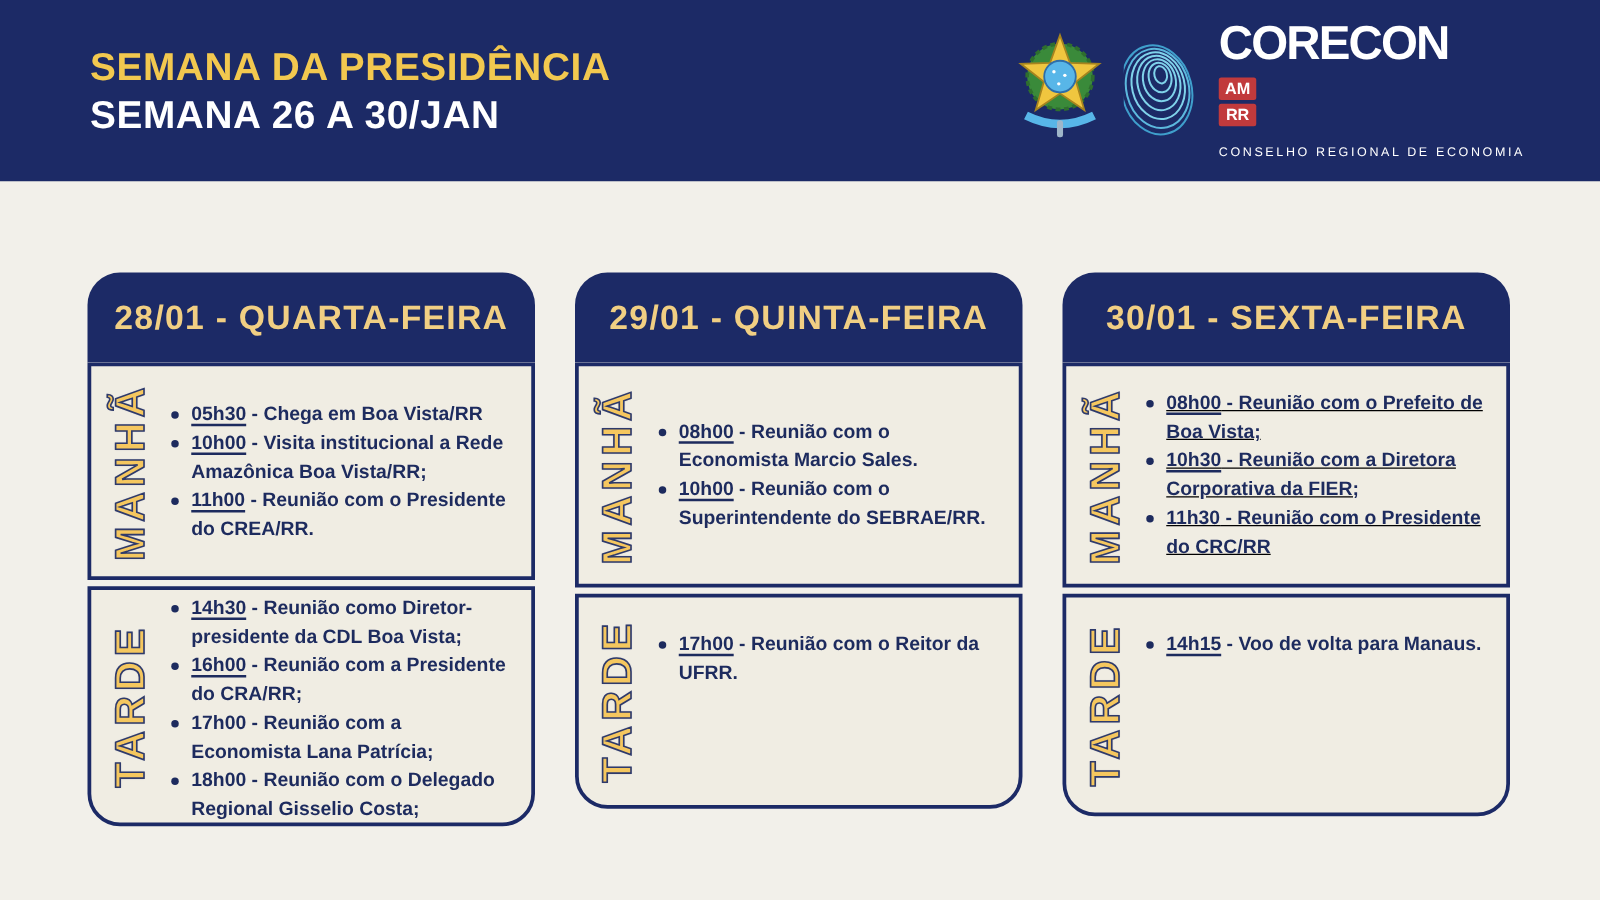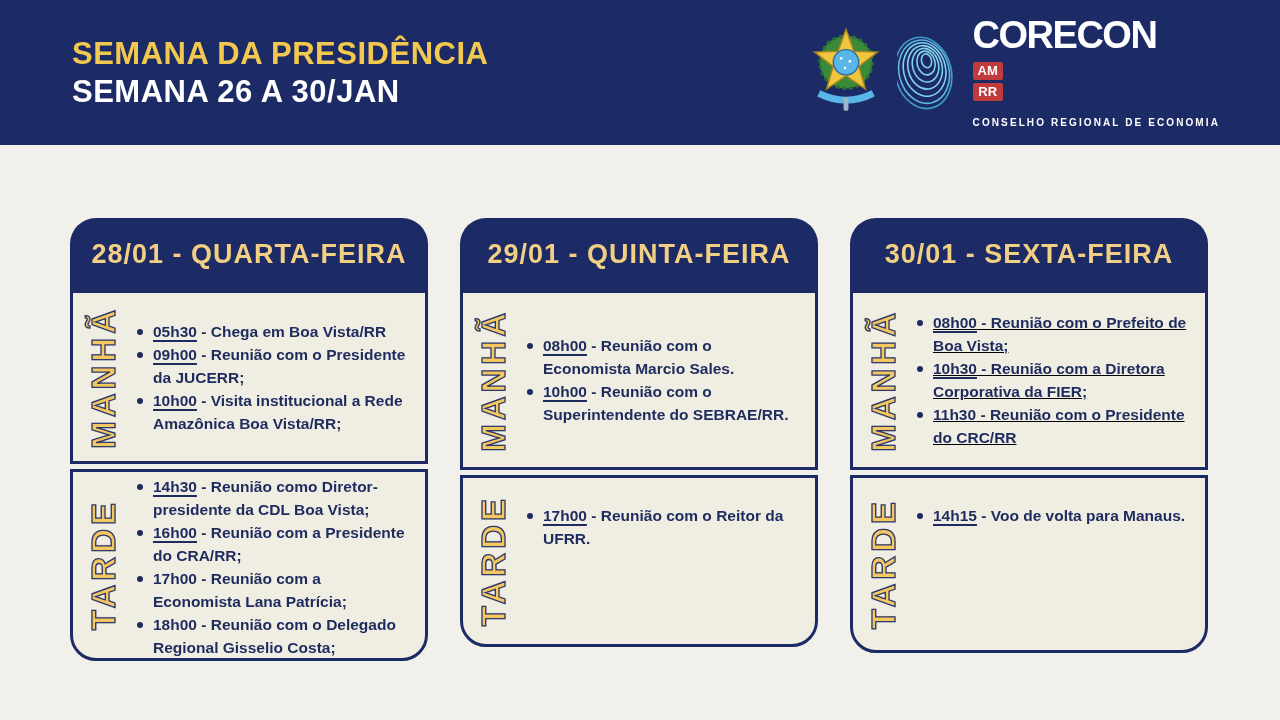--- a/index.html
+++ b/index.html
@@ -24,21 +24,21 @@
   .h-subtitle{color:var(--white);font-size:31px;font-weight:bold;letter-spacing:.5px;line-height:1;}
   .logo-group{display:flex;align-items:center;gap:16px;}
   .brand-block{display:flex;flex-direction:column;}
   .brand-row{display:flex;align-items:flex-start;gap:7px;flex-direction:column;}
   .brand-name{color:var(--white);font-size:38px;font-weight:bold;letter-spacing:-1.5px;line-height:.95;}
   .badges{display:flex;flex-direction:column;gap:3px;margin-top:2px;}
   .badge{
     background:var(--red);color:var(--white);font-size:13px;font-weight:bold;
     padding:1px 5px;border-radius:2px;text-align:center;line-height:1.25;min-width:30px;
   }
-  .tagline{color:var(--white);font-size:10px;font-weight:bold;letter-spacing:2.1px;margin-top:16px;}
+  .tagline{color:var(--white);font-size:10px;font-weight:normal;letter-spacing:2.1px;margin-top:16px;}
   
   .cards{display:flex;gap:32px;padding:73px 70px 0;}
   .card{width:358px;display:flex;flex-direction:column;}
   .card-header{
     background:var(--navy);border-radius:26px 26px 0 0;height:72px;
     display:flex;align-items:center;justify-content:center;
     color:var(--gold-light);font-size:27px;font-weight:bold;letter-spacing:1px;
   }
   .section{
     background:var(--card-bg);border:3px solid var(--navy);display:flex;
@@ -125,25 +125,25 @@
         <div class="rail">
           <div class="rail-label">MANHÃ</div>
         </div>
         <div class="items">
           <div class="item">
             <span class="bullet"></span>
             <div class="item-text"><span class="time u">05h30</span> - Chega em Boa Vista/RR</div>
           </div>
           <div class="item">
             <span class="bullet"></span>
-            <div class="item-text"><span class="time u">09h00</span> - Reunião com o Presidente da JUCERR;</div>
-          </div>
-          <div class="item">
-            <span class="bullet"></span>
             <div class="item-text"><span class="time u">10h00</span> - Visita institucional a Rede Amazônica Boa Vista/RR;</div>
+          </div>
+          <div class="item">
+            <span class="bullet"></span>
+            <div class="item-text"><span class="time u">11h00</span> - Reunião com o Presidente do CREA/RR.</div>
           </div>
         </div>
       </div>
       <div class="section afternoon">
         <div class="rail">
           <div class="rail-label">TARDE</div>
         </div>
         <div class="items">
           <div class="item">
             <span class="bullet"></span>

